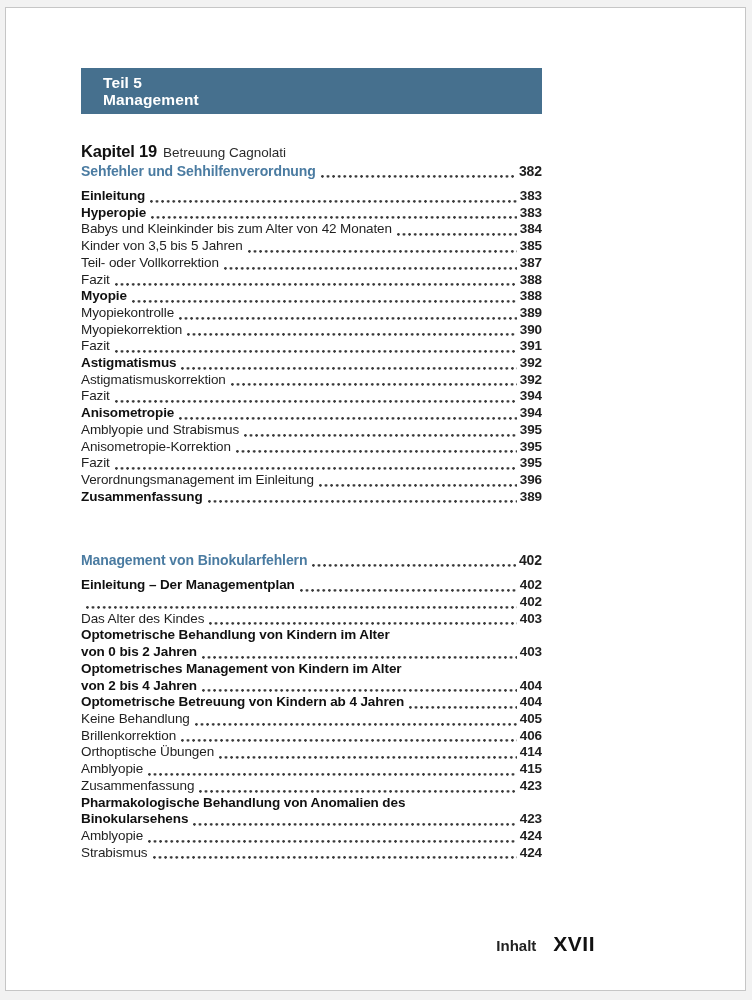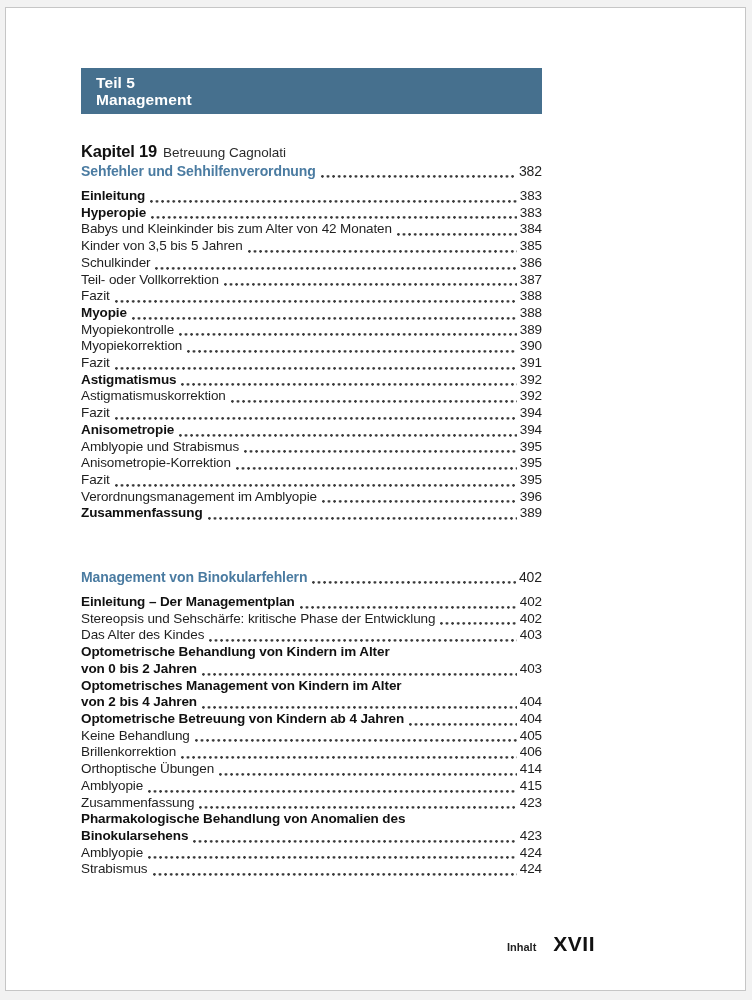--- a/index.html
+++ b/index.html
@@ -17,21 +17,21 @@
     border: 1px solid #c6c6c6;
   }
   .content {
     position: absolute;
     left: 75px; top: 60px;
     width: 461px;
   }
   .banner {
     width: 461px;
     height: 46px;
-    padding: 6px 0 0 15px;
+    padding: 6px 0 0 22px;
     color: #ffffff;
     font-weight: bold;
     font-size: 15.5px;
     line-height: 17px;
     letter-spacing: 0.1px;
     margin-bottom: 28px;
   }
   .chapter + .chapter { margin-top: 46px; }
   .chap-head {
     font-size: 13.5px;
@@ -64,36 +64,36 @@
     flex: 1;
     align-self: flex-end;
     height: 3px;
     margin: 0 3px 2px 5px;
     background-image: radial-gradient(circle at 1.4px 1.4px, #3a3a3a 1.05px, rgba(0,0,0,0) 1.55px);
     background-size: 5.6px 3px;
     background-repeat: repeat-x;
     background-position: left bottom;
   }
   .pagenum {
-    font-weight: normal;
+    font-weight: bold;
     color: #1f1f1f;
     white-space: nowrap;
     text-align: right;
   }
   .entries { margin-top: 8px; }
   .footer {
     position: absolute;
     right: 150px;
     bottom: 34px;
     display: flex;
     align-items: baseline;
     gap: 17px;
   }
   .footer-label {
-    font-size: 11px;
+    font-size: 15px;
     font-weight: bold;
     color: #222222;
   }
   .footer-page {
     font-size: 21px;
     font-weight: bold;
     color: #111111;
     letter-spacing: 0.5px;
     margin-top: 48px;
   }
@@ -130,25 +130,20 @@
               <span class="label">Babys und Kleinkinder bis zum Alter von 42 Monaten</span>
               <span class="dots"></span>
               <span class="pagenum">384</span>
             </div>
             <div class="row">
               <span class="label">Kinder von 3,5 bis 5 Jahren</span>
               <span class="dots"></span>
               <span class="pagenum">385</span>
             </div>
             <div class="row">
-              <span class="label">Schulkinder</span>
-              <span class="dots"></span>
-              <span class="pagenum">386</span>
-            </div>
-            <div class="row">
               <span class="label">Teil- oder Vollkorrektion</span>
               <span class="dots"></span>
               <span class="pagenum">387</span>
             </div>
             <div class="row">
               <span class="label">Fazit</span>
               <span class="dots"></span>
               <span class="pagenum">388</span>
             </div>
             <div class="row bold">
@@ -200,21 +195,21 @@
               <span class="label">Anisometropie-Korrektion</span>
               <span class="dots"></span>
               <span class="pagenum">395</span>
             </div>
             <div class="row">
               <span class="label">Fazit</span>
               <span class="dots"></span>
               <span class="pagenum">395</span>
             </div>
             <div class="row">
-              <span class="label">Verordnungsmanagement im Amblyopie</span>
+              <span class="label">Verordnungsmanagement im Einleitung</span>
               <span class="dots"></span>
               <span class="pagenum">396</span>
             </div>
             <div class="row bold">
               <span class="label">Zusammenfassung</span>
               <span class="dots"></span>
               <span class="pagenum">389</span>
             </div>
           </div>
         </section>
@@ -224,21 +219,20 @@
             <span class="dots"></span>
             <span class="pagenum">402</span>
           </div>
           <div class="entries">
             <div class="row bold">
               <span class="label">Einleitung – Der Managementplan</span>
               <span class="dots"></span>
               <span class="pagenum">402</span>
             </div>
             <div class="row">
-              <span class="label">Stereopsis und Sehschärfe: kritische Phase der Entwicklung</span>
               <span class="dots"></span>
               <span class="pagenum">402</span>
             </div>
             <div class="row">
               <span class="label">Das Alter des Kindes</span>
               <span class="dots"></span>
               <span class="pagenum">403</span>
             </div>
             <div class="row bold">
               <span class="label">Optometrische Behandlung von Kindern im Alter</span>

